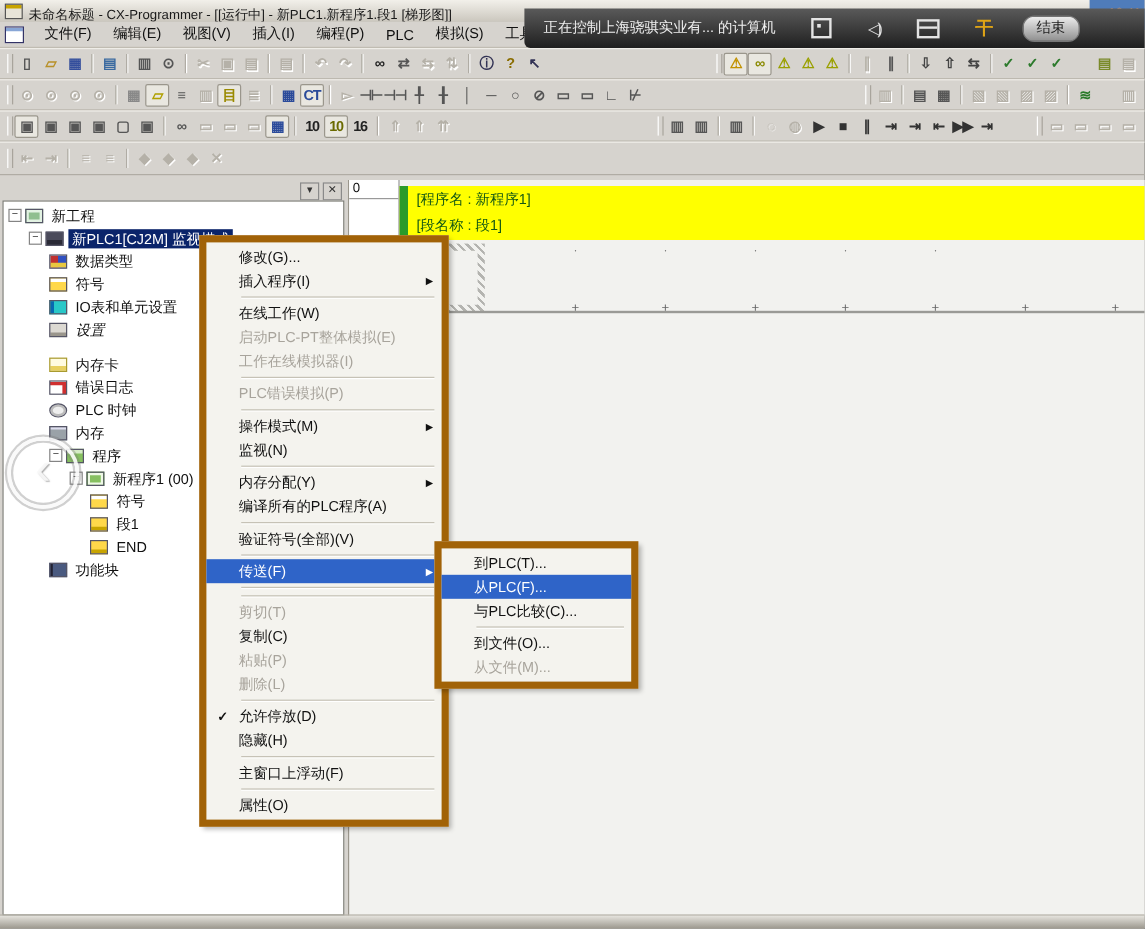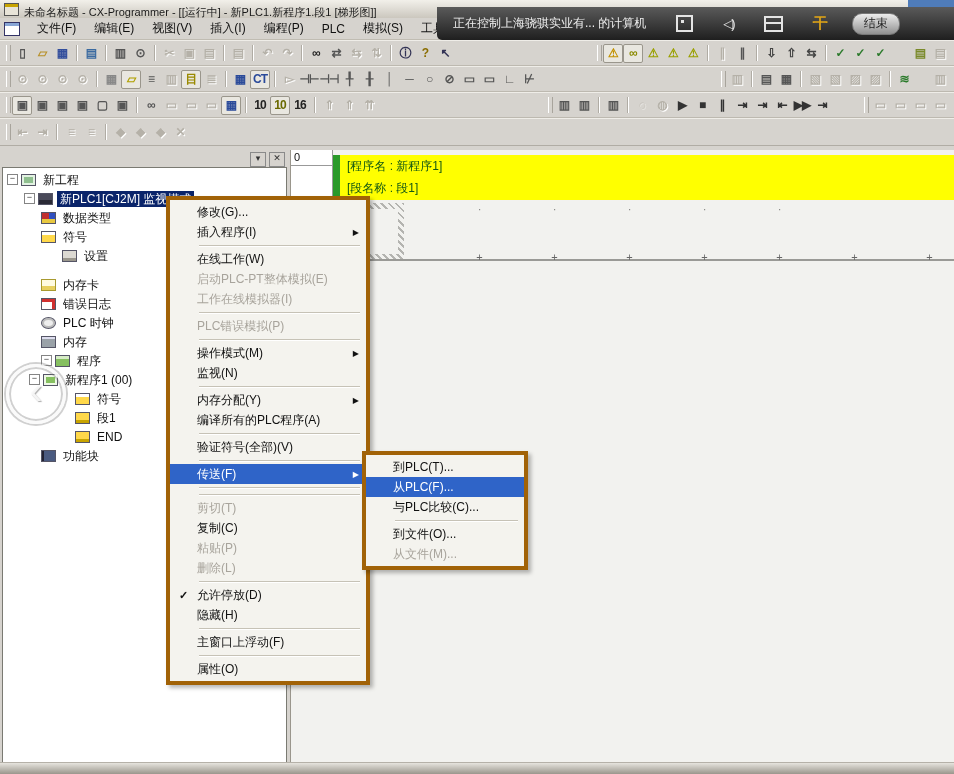--- a/index.html
+++ b/index.html
@@ -84,21 +84,21 @@
   #green-bar{position:absolute;left:0;top:0;width:7px;height:45px;background:#2a9a2a;}
   .yrow{height:22px;line-height:22px;padding-left:14px;color:#145814;font-size:12px;}
   #cell-cursor{position:absolute;left:47px;top:53px;width:66px;height:57px;
     background:repeating-linear-gradient(45deg,#b4b4b0 0 2px,transparent 2px 5px);}
   #cell-cursor-inner{position:absolute;left:6px;top:6px;right:6px;bottom:6px;background:#f2f2ef;}
   #rung-line{position:absolute;left:57px;right:0;top:109px;height:2px;background:#9a9a96;}
   .gdot{position:absolute;top:56px;width:4px;height:8px;color:#777;font-size:10px;line-height:8px;}
   .gplus{position:absolute;top:103px;width:9px;height:9px;color:#666;font-size:11px;line-height:9px;text-align:center;}
 
   
-  .menu{position:absolute;background:#f4f3ee;border:4px solid #a16207;
+  .menu{position:absolute;background:#f4f3ee;border:6px solid #a16207;
     box-shadow:3px 3px 4px rgba(0,0,0,.28);padding:2px 0;z-index:60;}
   #context-menu{left:166px;top:196px;width:196px;}
   #transfer-submenu{left:362px;top:451px;width:158px;z-index:61;}
   .mi{height:20px;display:flex;align-items:center;position:relative;padding-right:4px;}
   .mi .mic{width:27px;flex:none;text-align:center;font-size:12px;font-weight:bold;}
   .mi .mic::before{content:"";}
   .mi .ml{white-space:nowrap;}
   .mi .arr{display:none;}
   .mi.arrow .arr{display:block;position:absolute;right:7px;font-size:8px;top:6px;}
   .mi .chk{display:none;}
@@ -652,21 +652,26 @@
           <div class="trow" style="padding-left: 38px;">
 
             <span class="tico" data-icon="data-types-icon"></span>
             <span class="lbl">数据类型</span>
           </div>
           <div class="trow" style="padding-left: 38px;">
 
             <span class="tico" data-icon="symbols-icon"></span>
             <span class="lbl">符号</span>
           </div>
-          <div class="trow" style="padding-left: 59px;">
+          <div class="trow" style="padding-left: 38px;">
+
+            <span class="tico" data-icon="io-table-icon"></span>
+            <span class="lbl">IO表和单元设置</span>
+          </div>
+          <div class="trow" style="padding-left: 38px; font-style: italic;">
 
             <span class="tico" data-icon="settings-icon"></span>
             <span class="lbl">设置</span>
           </div>
           <div class="trow" style="padding-left: 38px; margin-top: 10px;">
 
             <span class="tico" data-icon="memory-card-icon"></span>
             <span class="lbl">内存卡</span>
           </div>
           <div class="trow" style="padding-left: 38px;">
@@ -682,21 +687,21 @@
           <div class="trow" style="padding-left: 38px;">
 
             <span class="tico" data-icon="memory-icon"></span>
             <span class="lbl">内存</span>
           </div>
           <div class="trow exp-minus" style="padding-left: 38px;">
             <span class="exp"></span>
             <span class="tico" data-icon="programs-icon"></span>
             <span class="lbl">程序</span>
           </div>
-          <div class="trow exp-minus" style="padding-left: 26px;">
+          <div class="trow exp-minus" style="padding-left: 55px;">
             <span class="exp"></span>
             <span class="tico" data-icon="program-icon"></span>
             <span class="lbl">新程序1 (00)</span>
           </div>
           <div class="trow" style="padding-left: 72px;">
 
             <span class="tico" data-icon="symbols-icon"></span>
             <span class="lbl">符号</span>
           </div>
           <div class="trow" style="padding-left: 72px;">

